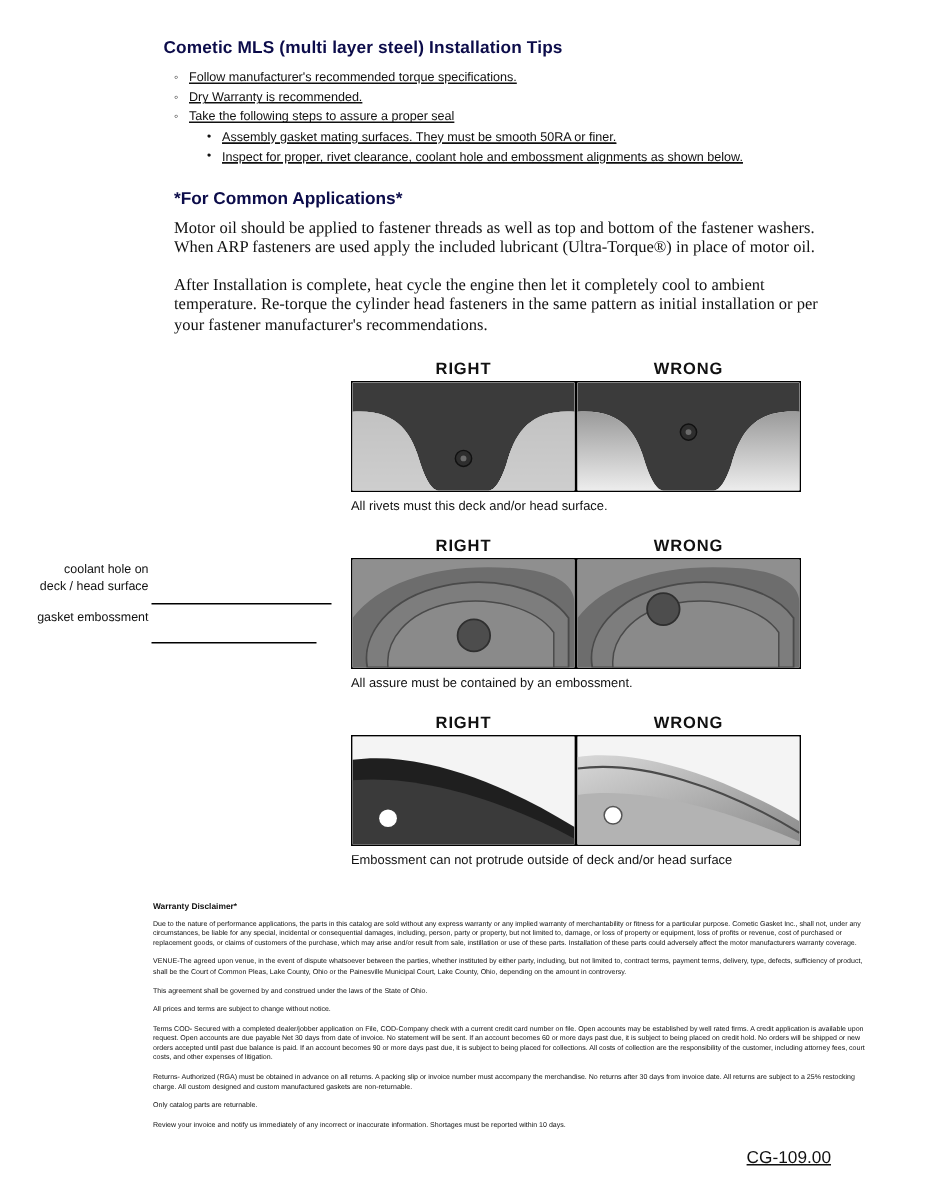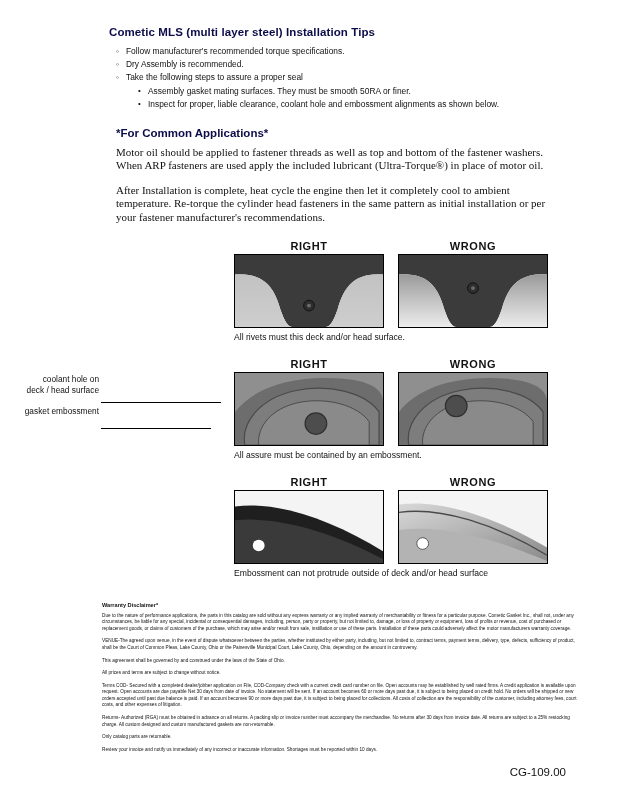--- a/index.html
+++ b/index.html
@@ -31,20 +31,21 @@
     margin: 0 0 7px 65px;
     letter-spacing: .1px;
   }
   .bullet-list { margin: 0 0 0 72px; padding: 0; list-style: none; }
   .bullet-list li {
     font-size: 8.4px;
     line-height: 13.2px;
     position: relative;
     padding-left: 10px;
     color: #111;
+    text-decoration: underline;
   }
   .bullet-list li::before {
     content: "\25E6";
     position: absolute;
     left: 0;
     top: -0.5px;
     font-size: 8px;
   }
   .sub-list { margin: 0 0 0 12px; padding: 0; list-style: none; }
   .sub-list li {
@@ -74,21 +75,20 @@
     max-width: 470px;
     color: #111;
     font-family: Liberation Serif, serif;
   }
   .para.last { margin-bottom: 0; }
 
   
   .fig-block { margin-top: 16px; }
   .fig-row {
     display: flex;
-    gap: 14px;
     margin-left: 190px;
   }
   .fig-col { width: 150px; }
   .fig-label {
     font-size: 11px;
     font-weight: bold;
     text-align: center;
     letter-spacing: .6px;
     margin-bottom: 2px;
     color: #111;
@@ -137,41 +137,42 @@
   .warranty p {
     font-size: 4.7px;
     line-height: 6.6px;
     margin: 0 0 6px 0;
     color: #111;
     text-align: left;
   }
 
   .doc-number {
     position: absolute;
-    right: 44px;
+    right: 56px;
     bottom: 22px;
     font-size: 11.5px;
     color: #111;
+    text-decoration: underline;
   }
 </style>
 </head>
 <body>
 
 <div class="page">
 
   <h1 class="main-title">Cometic MLS (multi layer steel) Installation Tips</h1>
 
   <ul class="bullet-list">
     <li>Follow manufacturer's recommended torque specifications.</li>
-    <li>Dry Assembly is recommended.</li>
+    <li>Dry Warranty is recommended.</li>
     <li>
       <span>Take the following steps to assure a proper seal</span>
       <ul class="sub-list">
         <li>Assembly gasket mating surfaces.  They must be smooth 50RA or finer.</li>
-        <li>Inspect for proper, liable clearance, coolant hole and embossment alignments as shown below.</li>
+        <li>Inspect for proper, rivet clearance, coolant hole and embossment alignments as shown below.</li>
       </ul>
     </li>
   </ul>
 
   <h2 class="section-title">*For Common Applications*</h2>
   <p class="para">Motor oil should be applied to fastener threads as well as top and bottom of the fastener washers. When ARP fasteners are used apply the included lubricant (Ultra-Torque®) in place of motor oil.</p>
   <p class="para">After Installation is complete, heat cycle the engine then let it completely cool to ambient temperature. Re-torque the cylinder head fasteners in the same pattern as initial installation or per your fastener manufacturer's recommendations.</p>
 
   <div class="fig-block">
     <div class="fig-row">

